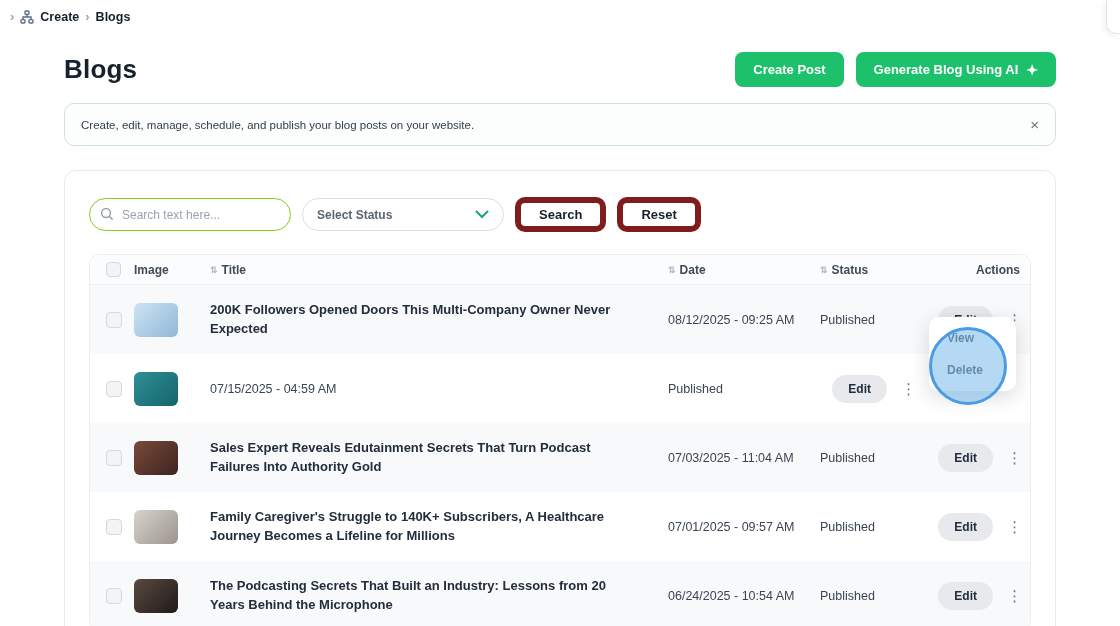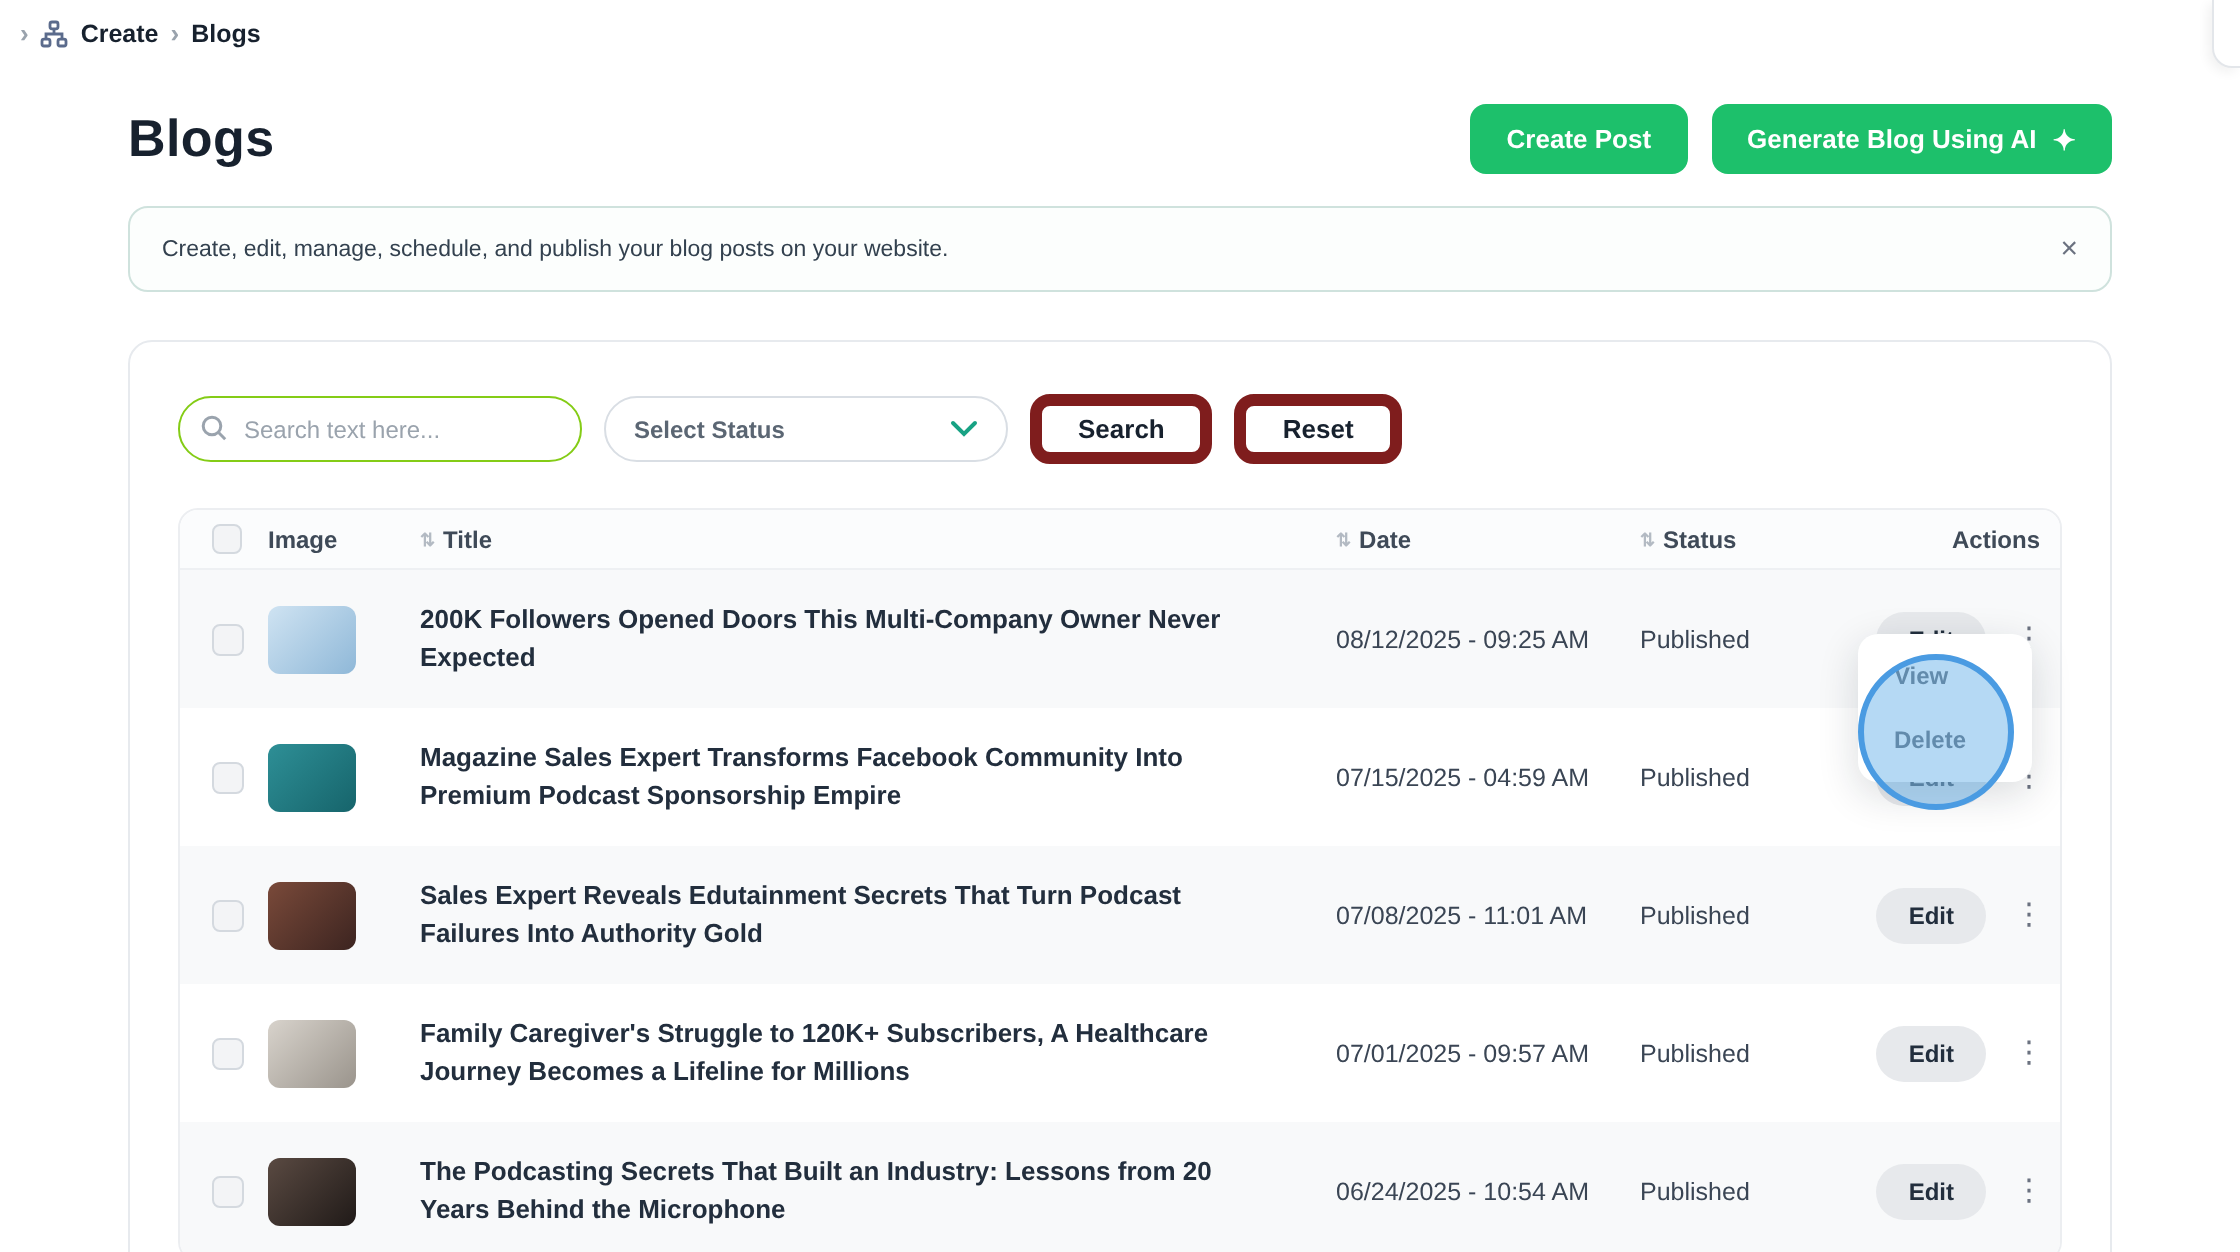--- a/index.html
+++ b/index.html
@@ -273,53 +273,52 @@
       </div>
     </div>
 
     <div class="tbl-row row">
       <div>
           <span class="checkbox"></span>
         </div>
       <div>
           <span class="thumb" style="background: linear-gradient(135deg, rgb(46, 143, 150) 0%, rgb(22, 100, 107) 100%);"></span>
         </div>
-      <div class="cell-title">Magazine Sales Expert Transforms Facebook Community Into Premium Podcast Sponsorship Empire</div>
       <div class="cell-date">07/15/2025 - 04:59 AM</div>
       <div class="cell-status">Published</div>
       <div class="cell-actions">
         <button class="btn-edit">Edit</button>
         <button class="kebab">⋮</button>
       </div>
     </div>
 
     <div class="tbl-row row">
       <div>
           <span class="checkbox"></span>
         </div>
       <div>
           <span class="thumb" style="background: linear-gradient(135deg, rgb(122, 74, 58) 0%, rgb(60, 36, 32) 100%);"></span>
         </div>
       <div class="cell-title">Sales Expert Reveals Edutainment Secrets That Turn Podcast Failures Into Authority Gold</div>
-      <div class="cell-date">07/08/2025 - 11:01 AM</div>
+      <div class="cell-date">07/03/2025 - 11:04 AM</div>
       <div class="cell-status">Published</div>
       <div class="cell-actions">
         <button class="btn-edit">Edit</button>
         <button class="kebab">⋮</button>
       </div>
     </div>
 
     <div class="tbl-row row">
       <div>
           <span class="checkbox"></span>
         </div>
       <div>
           <span class="thumb" style="background: linear-gradient(135deg, rgb(216, 211, 204) 0%, rgb(154, 148, 140) 100%);"></span>
         </div>
-      <div class="cell-title">Family Caregiver's Struggle to 120K+ Subscribers, A Healthcare Journey Becomes a Lifeline for Millions</div>
+      <div class="cell-title">Family Caregiver's Struggle to 140K+ Subscribers, A Healthcare Journey Becomes a Lifeline for Millions</div>
       <div class="cell-date">07/01/2025 - 09:57 AM</div>
       <div class="cell-status">Published</div>
       <div class="cell-actions">
         <button class="btn-edit">Edit</button>
         <button class="kebab">⋮</button>
       </div>
     </div>
 
     <div class="tbl-row row">
       <div>

